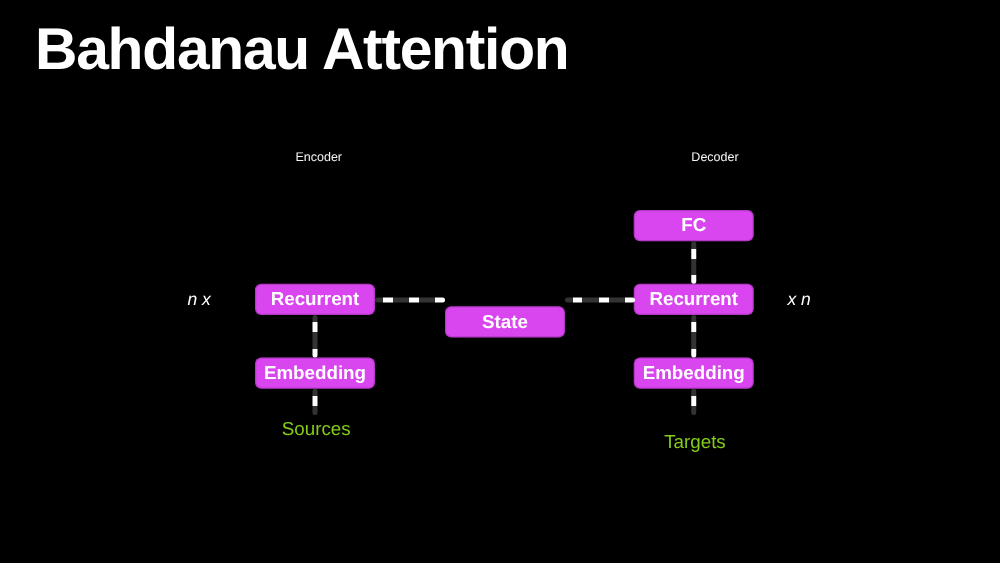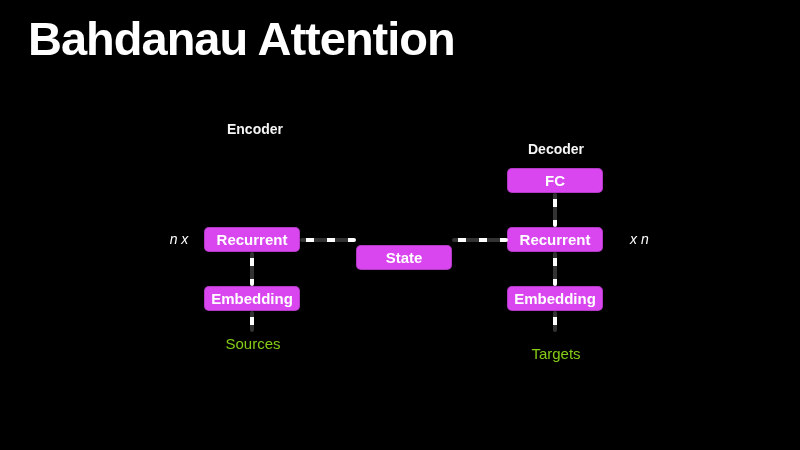--- a/index.html
+++ b/index.html
@@ -25,27 +25,27 @@
     line-height: 54px;
     font-weight: 700;
     letter-spacing: -1px;
     color: #ffffff;
     white-space: nowrap;
   }
   .col-label {
     position: absolute;
     width: 140px;
     top: 121px;
-    font-size: 14px;
-    font-weight: 700;
+    font-size: 10px;
+    font-weight: 400;
     color: #f5f5f5;
     text-align: center;
   }
   .col-label.encoder { left: 185px; }
-  .col-label.decoder { left: 486px; margin-top: 20px; }
+  .col-label.decoder { left: 502px; }
 
   .box {
     position: absolute;
     width: 96px;
     height: 25px;
     background: #d946ef;
     border-radius: 5px;
     box-shadow: inset 0 0 0 1px rgba(0,0,0,0.18);
     display: flex;
     align-items: center;
@@ -89,21 +89,21 @@
 
   .repeat-label {
     position: absolute;
     top: 231px;
     font-size: 14px;
     font-style: italic;
     font-weight: 400;
     color: #ffffff;
     width: 34px;
   }
-  .repeat-label.left  { left: 162px; text-align: center; }
+  .repeat-label.left  { left: 150px; text-align: left; }
   .repeat-label.right { left: 618px; text-align: left; margin-left: 12px; }
 
   .io-label {
     position: absolute;
     top: 335px;
     width: 120px;
     text-align: center;
     font-size: 15px;
     font-weight: 400;
     color: #84cc16;

